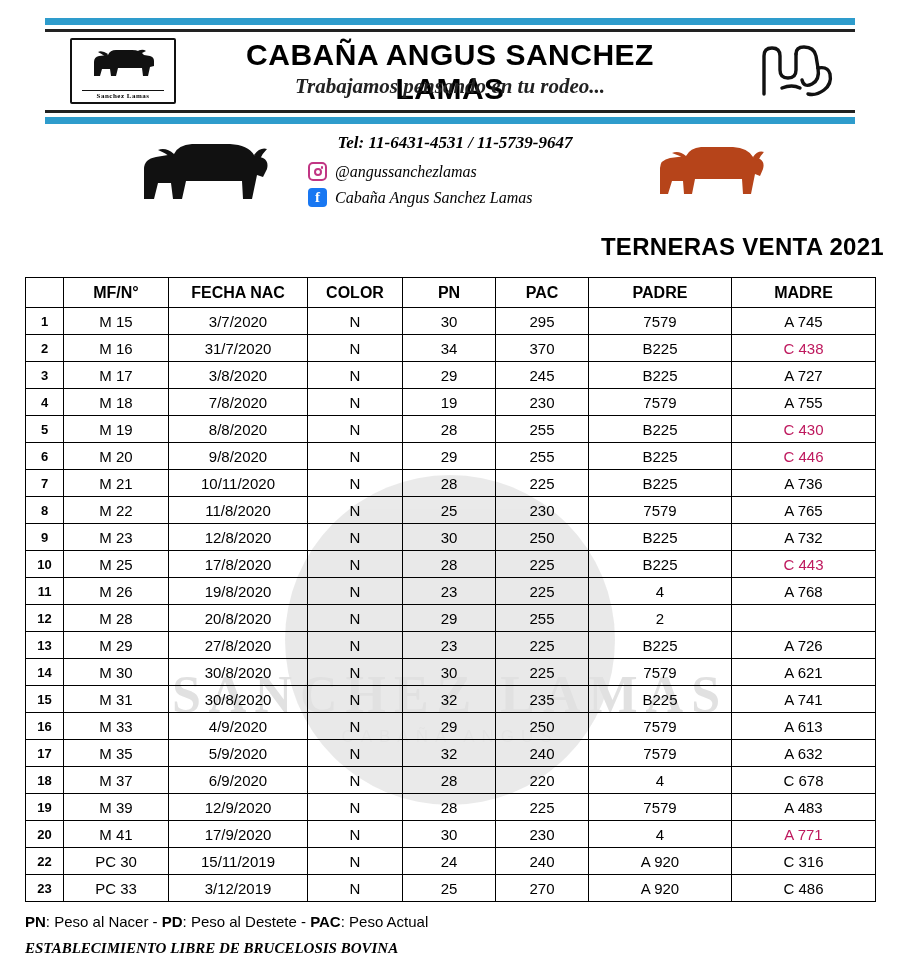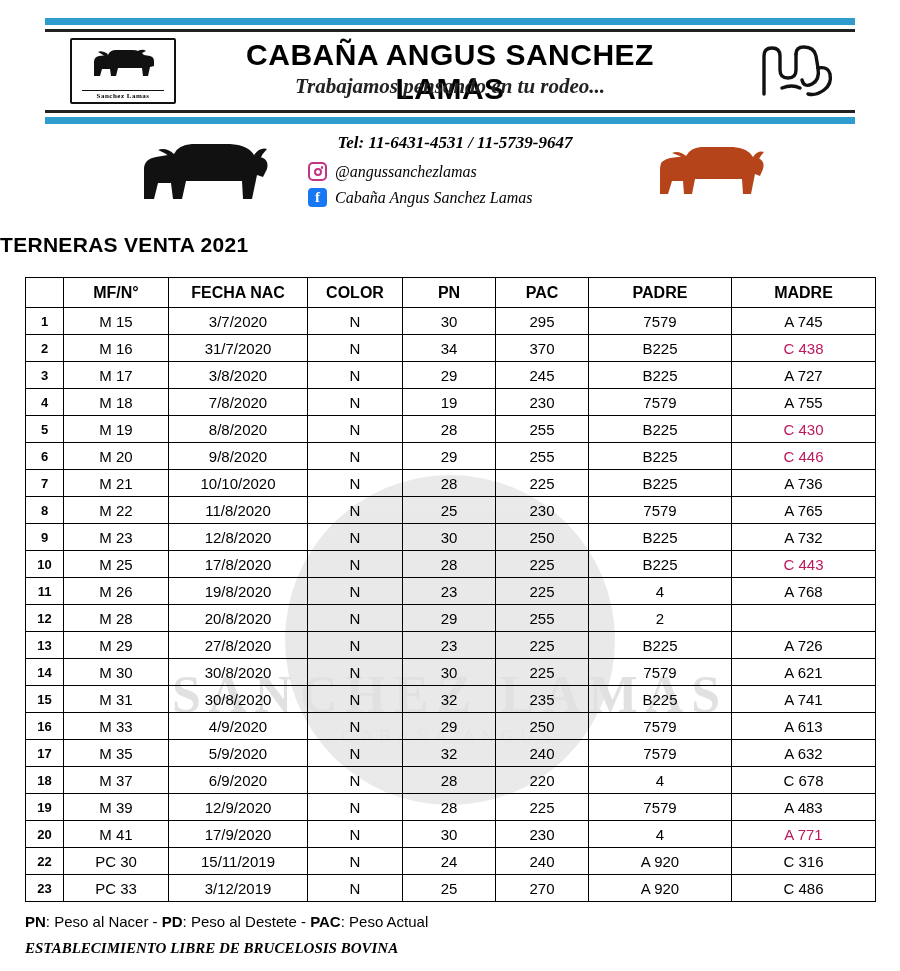--- a/index.html
+++ b/index.html
@@ -187,24 +187,24 @@
   }
   .bull-red {
     position: absolute;
     left: 648px;
     top: 138px;
   }
 
   
   .section-title {
     position: absolute;
-    left: 0; right: 0;
+    left: 0; right: 16px;
     top: 233px;
-    text-align: left;
-    font-size: 21px;
+    text-align: right;
+    font-size: 24px;
     font-weight: bold;
     letter-spacing: 0.3px;
   }
 
   
   .watermark {
     position: absolute;
     left: 50%;
     top: 640px;
     transform: translate(-50%, -50%);
@@ -451,21 +451,21 @@
           <td>9/8/2020</td>
           <td>N</td>
           <td>29</td>
           <td>255</td>
           <td>B225</td>
           <td class="red">C 446</td>
         </tr>
         <tr>
           <td class="idx">7</td>
           <td>M 21</td>
-          <td>10/10/2020</td>
+          <td>10/11/2020</td>
           <td>N</td>
           <td>28</td>
           <td>225</td>
           <td>B225</td>
           <td>A 736</td>
         </tr>
         <tr>
           <td class="idx">8</td>
           <td>M 22</td>
           <td>11/8/2020</td>

